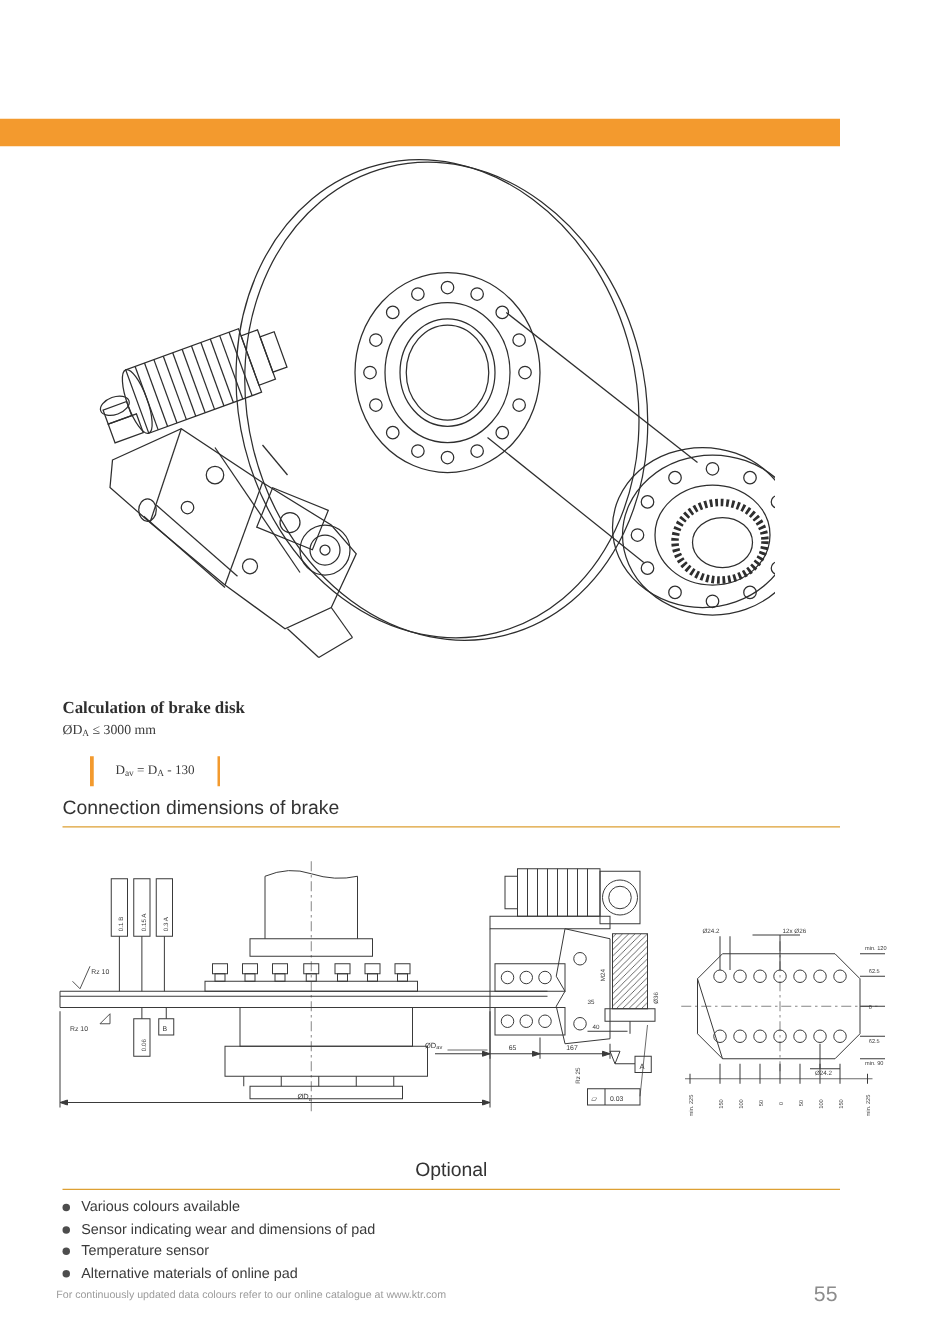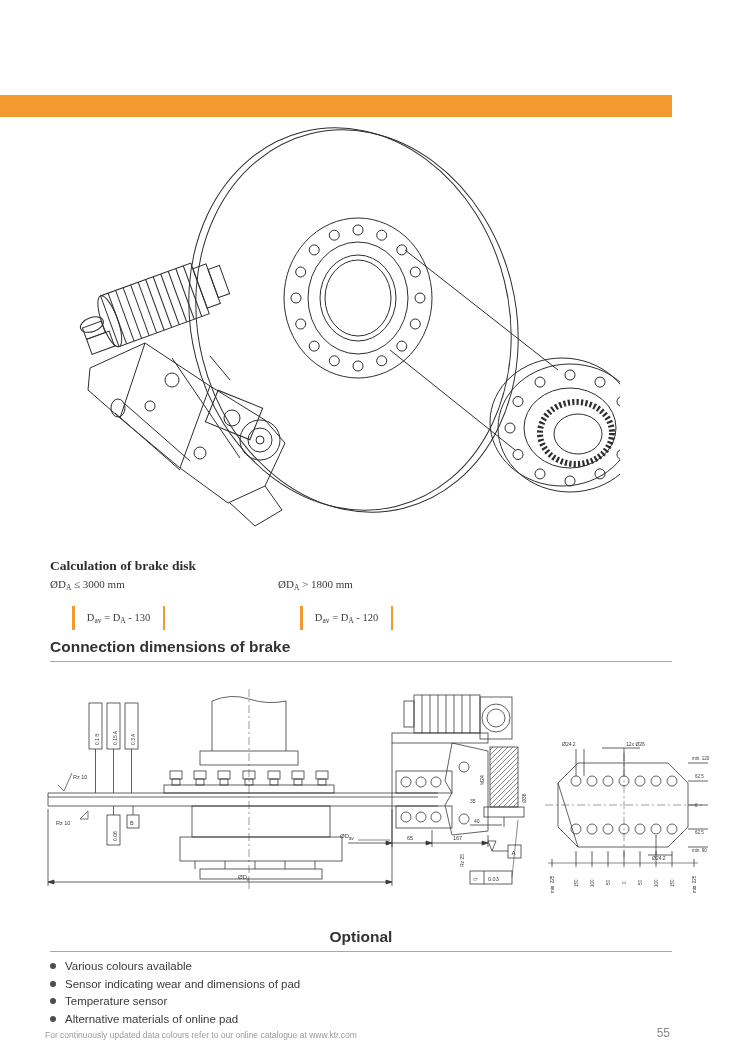--- a/index.html
+++ b/index.html
@@ -10,35 +10,35 @@
   .accent-bar{position:absolute;left:0;top:95px;width:672px;height:22px;background:#F39A2E;}
   .illustration{position:absolute;left:60px;top:118px;width:560px;height:432px;}
   svg{display:block;}
   .calc{position:absolute;left:50px;top:558px;width:622px;font-family:Liberation Serif, serif;}
   .calc-title{font-size:13.5px;font-weight:bold;color:#2f2f2f;margin:0 0 4px 0;}
   .calc-cols{position:relative;height:70px;}
   .calc-col-left{position:absolute;left:0;top:0;width:280px;}
   .calc-col-right{position:absolute;left:228px;top:0;width:280px;}
   .cond{font-size:11px;color:#3a3a3a;}
   .sub{font-size:7.5px;vertical-align:-2px;}
-  .formula-box{display:flex;align-items:center;margin-top:14px;margin-left:22px;width:93px;justify-content:space-between;}
+  .formula-box{display:flex;align-items:center;margin-top:14px;margin-left:22px;width:104px;justify-content:space-between;}
   .obar{width:2.5px;height:24px;background:#F39A2E;}
   .ftext{font-size:10.5px;color:#3a3a3a;padding:0 6px;white-space:nowrap;}
   .section-head{position:absolute;left:50px;width:622px;}
-  .section-title{font-size:15.5px;font-weight:bold;color:#333;margin:0;}
+  .section-title{font-size:15.5px;font-weight:normal;color:#333;margin:0;}
   .section-rule{height:0;border-bottom:1.6px solid #DDA033;margin-top:5px;}
   .conn-head{top:638px;}
   .tech-drawing{position:absolute;left:40px;top:685px;width:680px;height:215px;}
   .opt-head{top:928px;text-align:center;}
   .opt-list{position:absolute;left:50px;top:960px;width:500px;}
   .opt-item{display:flex;align-items:center;margin-bottom:5.5px;}
   .dot{width:6px;height:6px;border-radius:50%;background:#4d4d4d;margin-right:9px;flex:0 0 auto;}
   .opt-label{font-size:11.5px;color:#3a3a3a;}
   .footer-note{position:absolute;left:45px;top:1030px;font-size:8.5px;color:#9b9b9b;}
-  .page-num{position:absolute;right:80px;top:1026px;font-size:12px;color:#8c8c8c;}
+  .page-num{position:absolute;right:80px;top:1026px;font-size:17px;color:#8c8c8c;}
   text{font-family:"Liberation Sans",sans-serif;fill:#3a3a3a;}
 </style>
 </head>
 <body>
 
 <div class="accent-bar"></div>
 
 <svg class="illustration" viewBox="0 0 560 432" fill="none" stroke="#2e2e2e" stroke-width="1">
 
   <g>
@@ -142,28 +142,20 @@
   <p class="calc-title">Calculation of brake disk</p>
   <div class="calc-cols">
     <div class="calc-col-left">
       <div class="cond"><span>ØD</span><span class="sub">A</span><span> ≤ 3000 mm</span></div>
       <div class="formula-box">
         <span class="obar"></span>
         <span class="ftext"><span>D</span><span class="sub">av</span><span> = D</span><span class="sub">A</span><span> - 130</span></span>
         <span class="obar"></span>
       </div>
     </div>
-    <div class="calc-col-right">
-      <div class="cond"><span>ØD</span><span class="sub">A</span><span> &gt; 1800 mm</span></div>
-      <div class="formula-box">
-        <span class="obar"></span>
-        <span class="ftext"><span>D</span><span class="sub">av</span><span> = D</span><span class="sub">A</span><span> - 120</span></span>
-        <span class="obar"></span>
-      </div>
-    </div>
   </div>
 </div>
 
 <div class="section-head conn-head">
   <p class="section-title">Connection dimensions of brake</p>
   <div class="section-rule"></div>
 </div>
 
 <svg class="tech-drawing" viewBox="0 0 680 215" fill="none" stroke="#3a3a3a" stroke-width="0.8">
   <defs>

